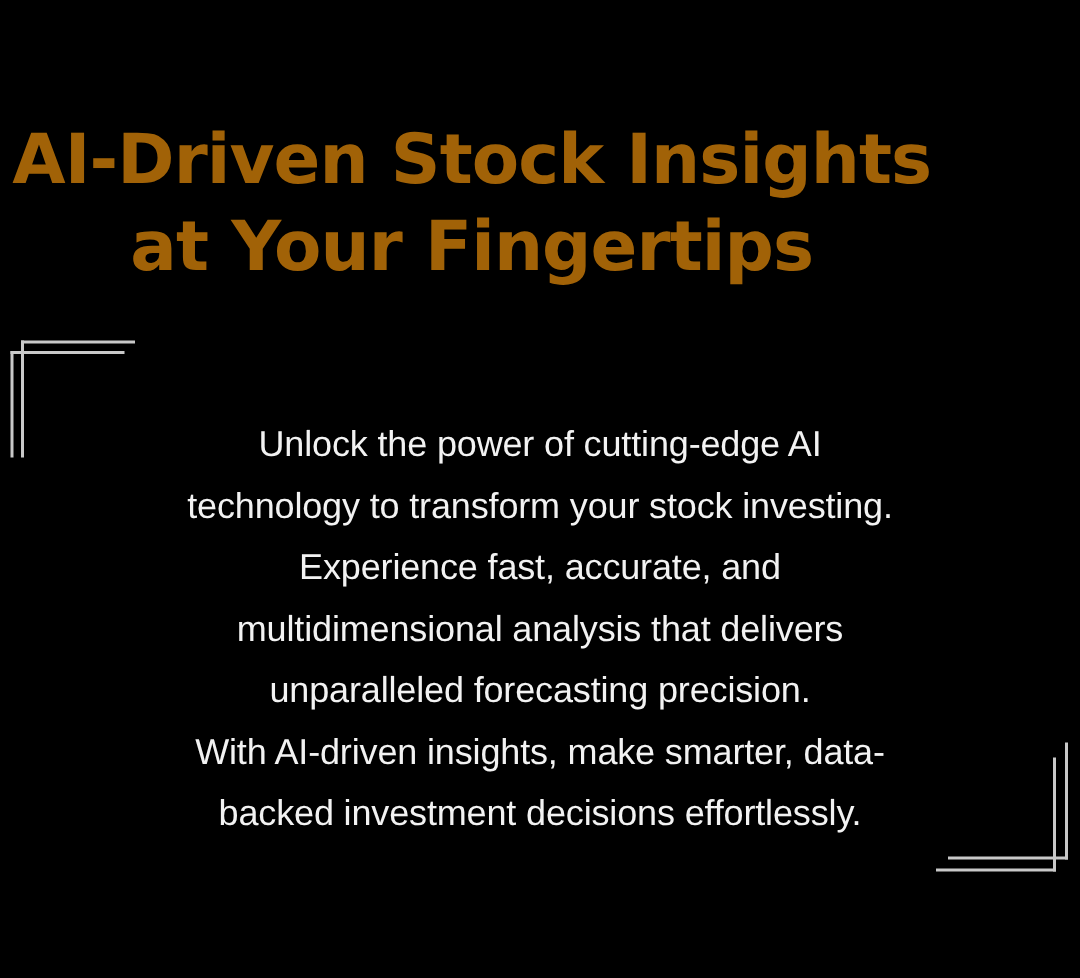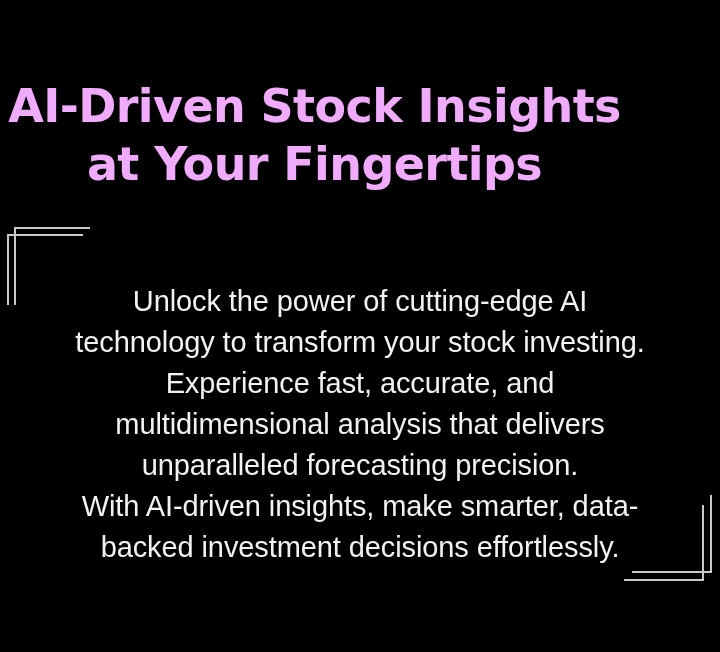--- a/index.html
+++ b/index.html
@@ -47,40 +47,40 @@
   .br-inner-h { left: 14px;  top: 84px;  width: 80px; height: 2px; }
   .br-inner-v { left: 92px;  top: 10px;  width: 2px;  height: 76px; }
 
   
   .headline {
     position: absolute;
     left: 0;
     top: 46px;
     width: 629px;
     text-align: center;
-    color: #f0abfc;
+    color: #a16207;
     font-family: "DejaVu Sans", sans-serif;
     font-weight: 700;
     font-size: 46px;
     line-height: 58px;
     letter-spacing: -0.6px;
     white-space: pre-line;
   }
 
   
   .body-copy {
     position: absolute;
     left: 0;
     top: 252px;
     width: 720px;
     text-align: center;
     color: #f2f2f2;
     font-family: "Liberation Sans", sans-serif;
     font-weight: 400;
-    font-size: 29px;
+    font-size: 24px;
     line-height: 41px;
     letter-spacing: -0.1px;
     white-space: pre-line;
   }
 </style>
 </head>
 <body>
 
 <div class="poster">
 

